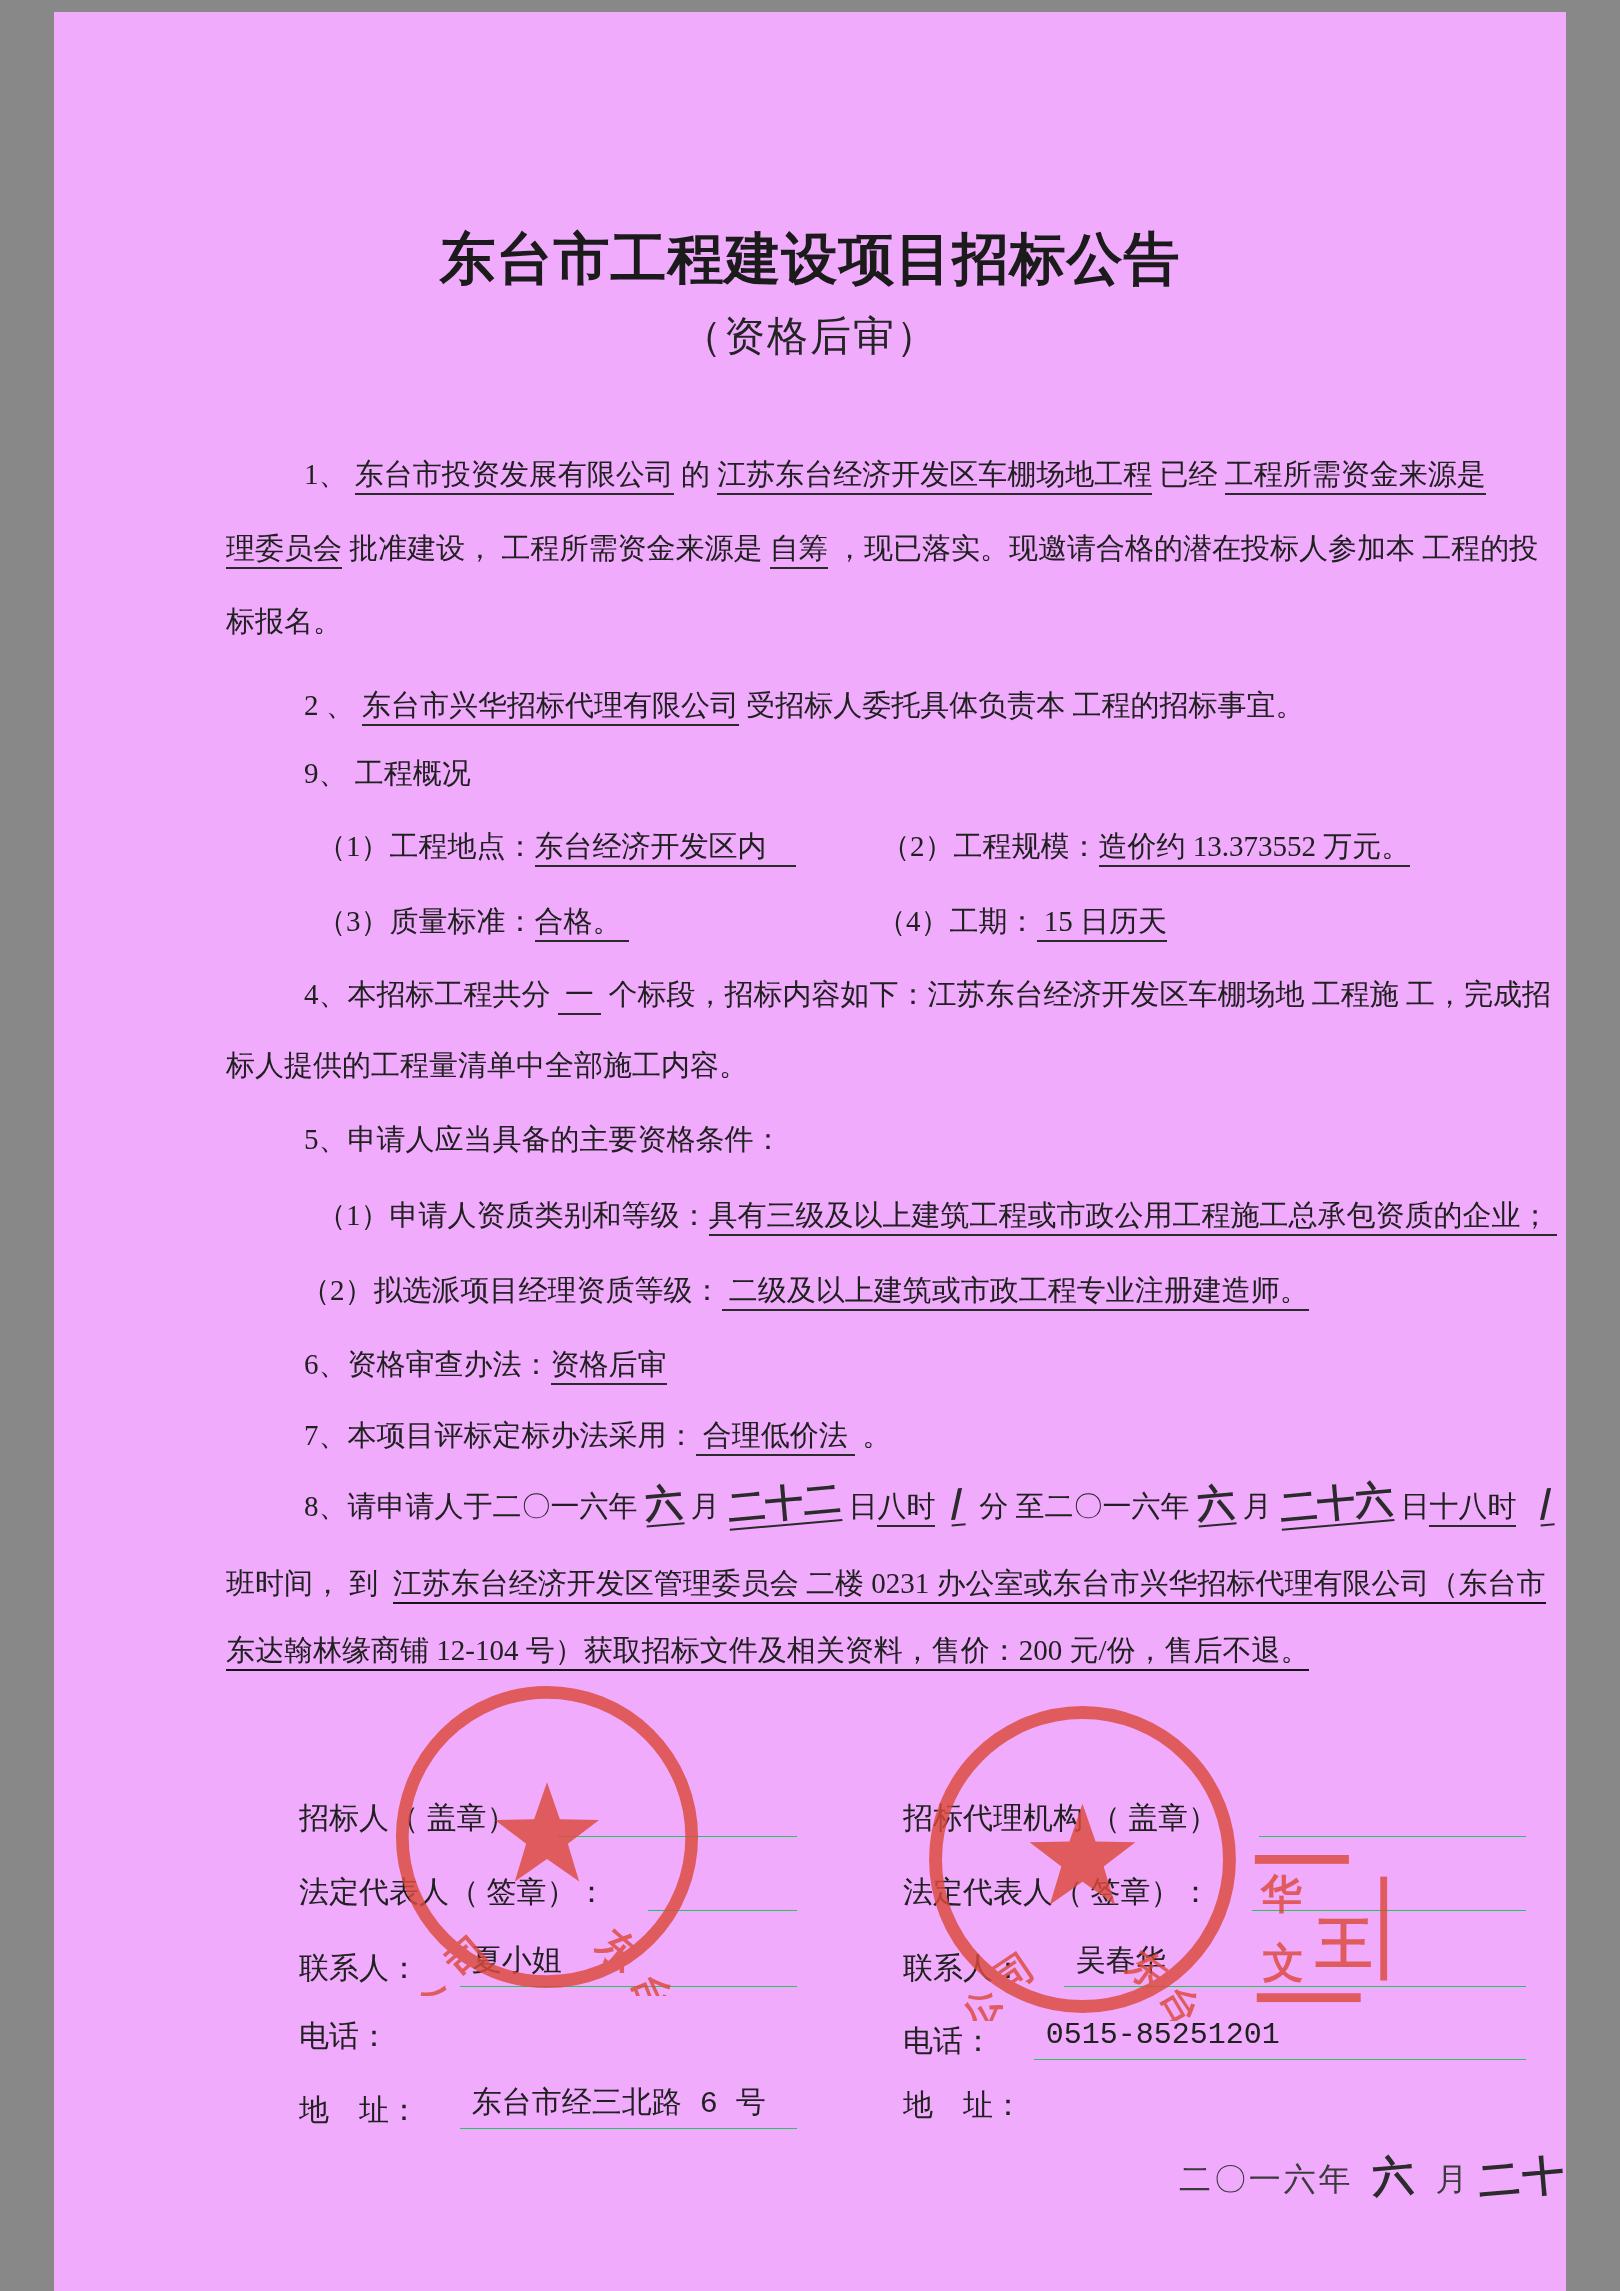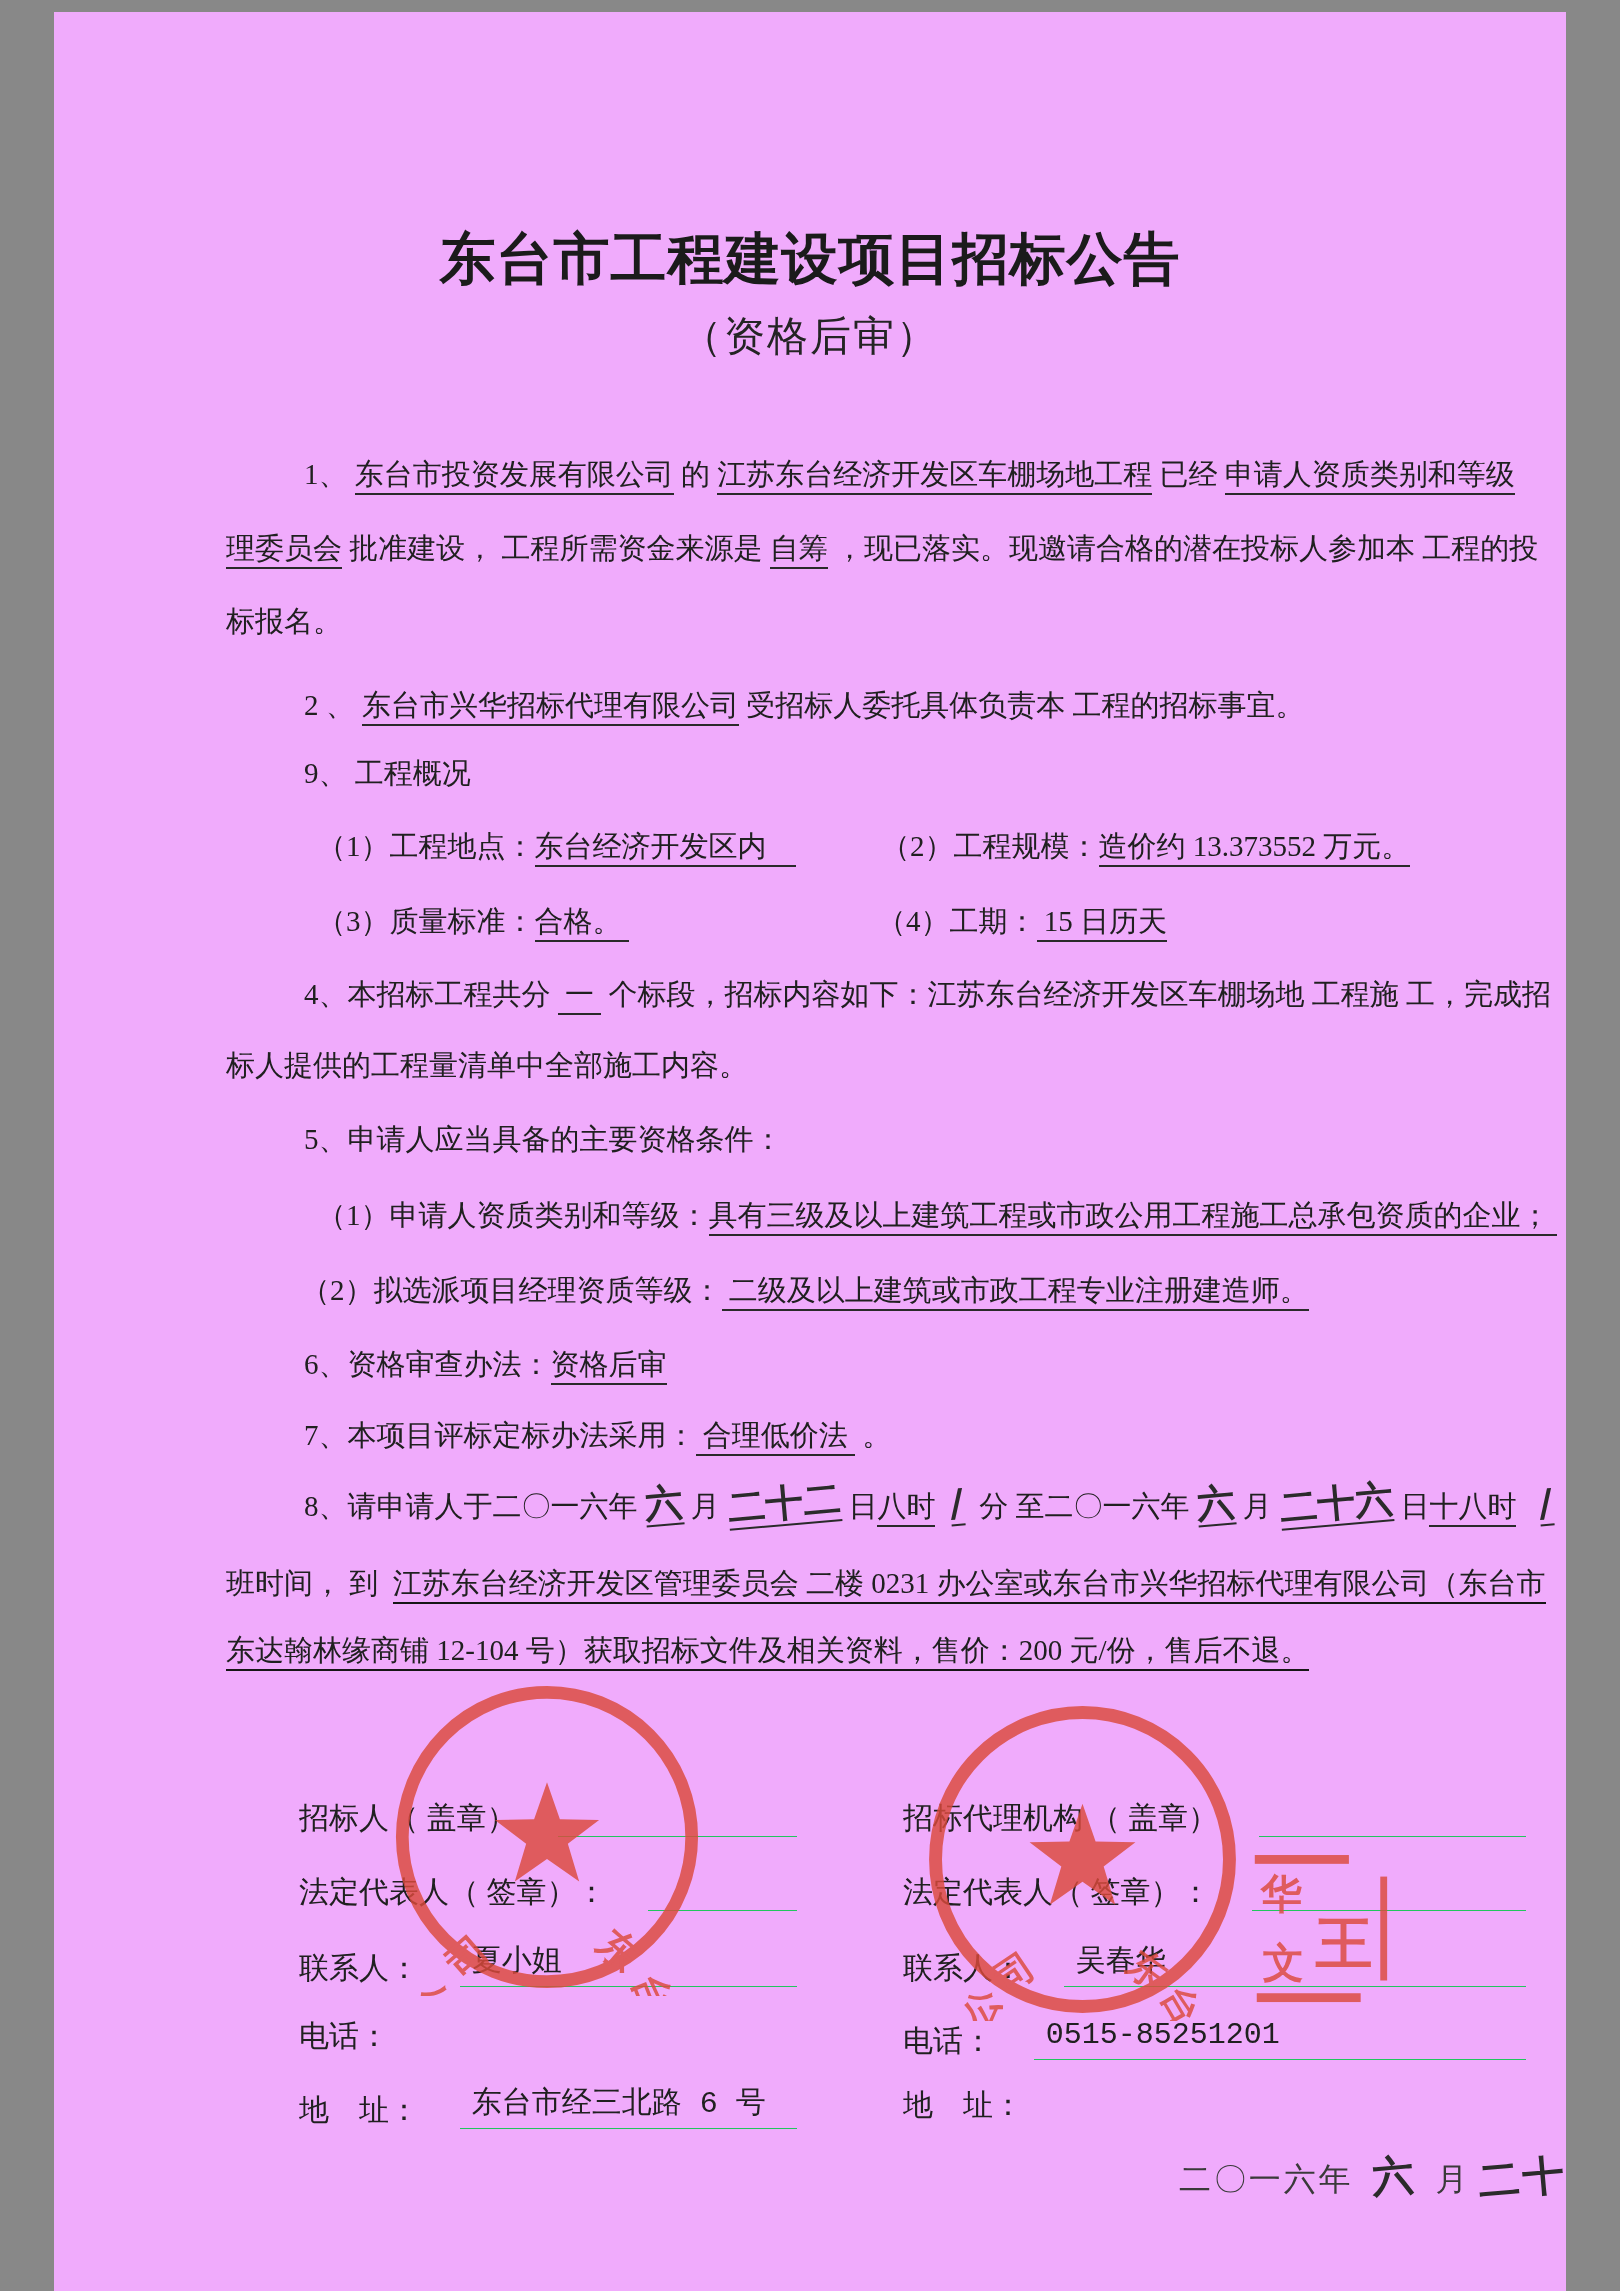--- a/index.html
+++ b/index.html
@@ -36,21 +36,21 @@
   .seal{position:absolute;opacity:.82;pointer-events:none;}
   .seal svg{display:block;}
 </style>
 </head>
 <body>
 
 <div class="page">
   <div class="title">东台市工程建设项目招标公告</div>
   <div class="subtitle">（资格后审）</div>
   <div id="bodyLines">
-      <div class="line" style="left: 250px; top: 443px;"><span>1、 </span><span class="u">东台市投资发展有限公司</span><span> 的 </span><span class="u">江苏东台经济开发区车棚场地工程</span><span> 已经 </span><span class="u">申请人资质类别和等级</span></div>
+      <div class="line" style="left: 250px; top: 443px;"><span>1、 </span><span class="u">东台市投资发展有限公司</span><span> 的 </span><span class="u">江苏东台经济开发区车棚场地工程</span><span> 已经 </span><span class="u">工程所需资金来源是</span></div>
       <div class="line" style="left: 172px; top: 517px;"><span class="u">理委员会</span><span> 批准建设， 工程所需资金来源是 </span><span class="u">自筹</span><span> ，现已落实。现邀请合格的潜在投标人参加本 工程的投</span></div>
       <div class="line" style="left: 172px; top: 590px;"><span>标报名。</span></div>
       <div class="line" style="left: 250px; top: 674px;"><span>2 、 </span><span class="u">东台市兴华招标代理有限公司</span><span> 受招标人委托具体负责本 工程的招标事宜。</span></div>
       <div class="line" style="left: 250px; top: 742px;"><span>9、 工程概况</span></div>
       <div class="line" style="left: 263px; top: 815px;"><span>（1）工程地点：</span><span class="u">东台经济开发区内    </span></div>
       <div class="line" style="left: 827px; top: 815px;"><span>（2）工程规模：</span><span class="u">造价约 13.373552 万元。</span></div>
       <div class="line" style="left: 263px; top: 890px;"><span>（3）质量标准：</span><span class="u">合格。 </span></div>
       <div class="line" style="left: 823px; top: 890px;"><span>（4）工期：</span><span class="u"> 15 日历天</span></div>
       <div class="line" style="left: 250px; top: 963px;"><span>4、本招标工程共分 </span><span class="u"> 一 </span><span> 个标段，招标内容如下：江苏东台经济开发区车棚场地 工程施 工，完成招</span></div>
       <div class="line" style="left: 172px; top: 1034px;"><span>标人提供的工程量清单中全部施工内容。</span></div>

